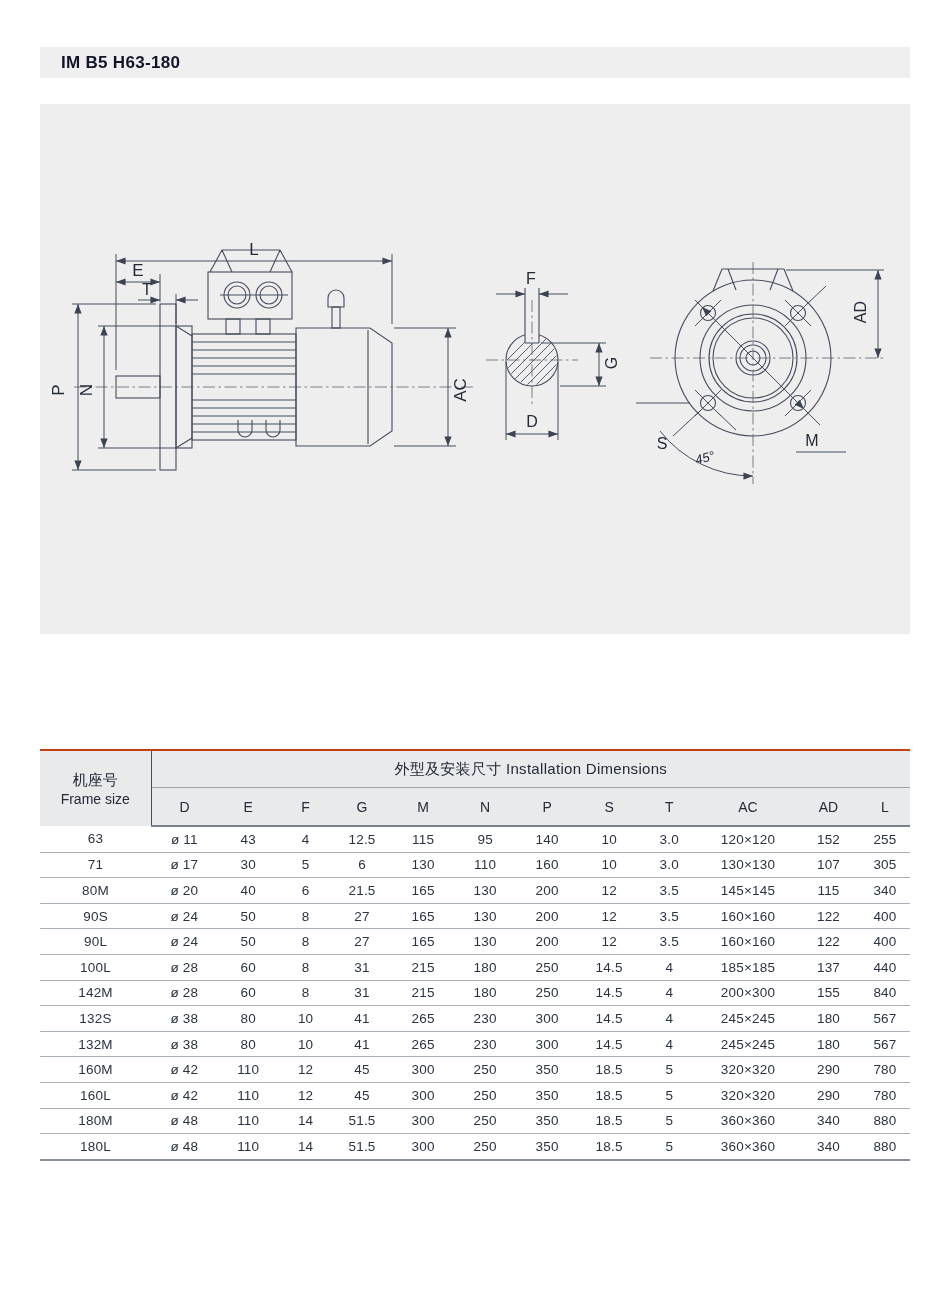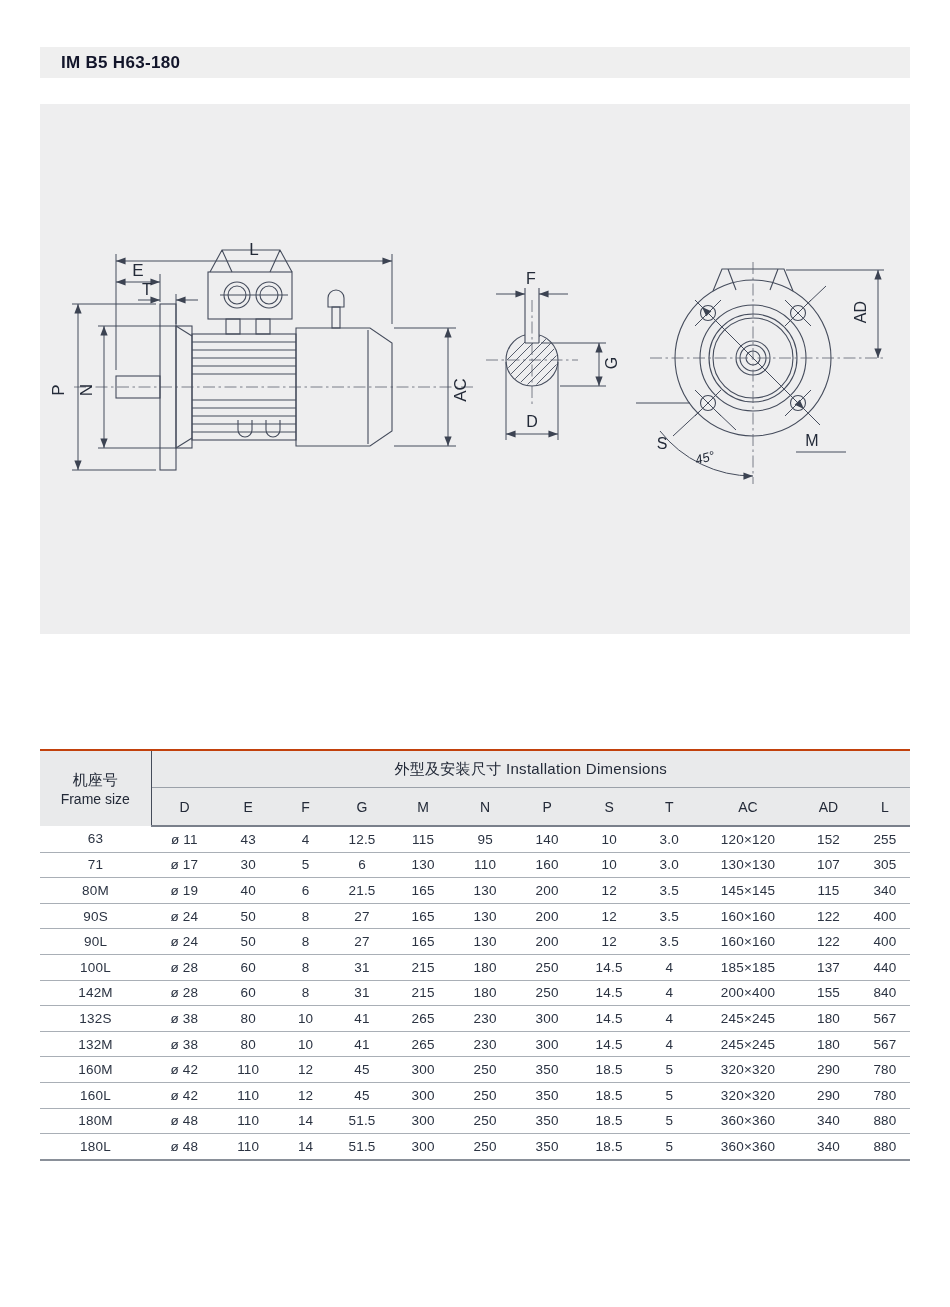--- a/index.html
+++ b/index.html
@@ -221,21 +221,21 @@
           <td>110</td>
           <td>160</td>
           <td>10</td>
           <td>3.0</td>
           <td>130×130</td>
           <td>107</td>
           <td>305</td>
         </tr>
         <tr>
           <td>80M</td>
-          <td>ø 19</td>
+          <td>ø 20</td>
           <td>40</td>
           <td>6</td>
           <td>21.5</td>
           <td>165</td>
           <td>130</td>
           <td>200</td>
           <td>12</td>
           <td>3.5</td>
           <td>145×145</td>
           <td>115</td>
@@ -290,21 +290,21 @@
           <td>142M</td>
           <td>ø 28</td>
           <td>60</td>
           <td>8</td>
           <td>31</td>
           <td>215</td>
           <td>180</td>
           <td>250</td>
           <td>14.5</td>
           <td>4</td>
-          <td>200×400</td>
+          <td>200×300</td>
           <td>155</td>
           <td>840</td>
         </tr>
         <tr>
           <td>132S</td>
           <td>ø 38</td>
           <td>80</td>
           <td>10</td>
           <td>41</td>
           <td>265</td>

